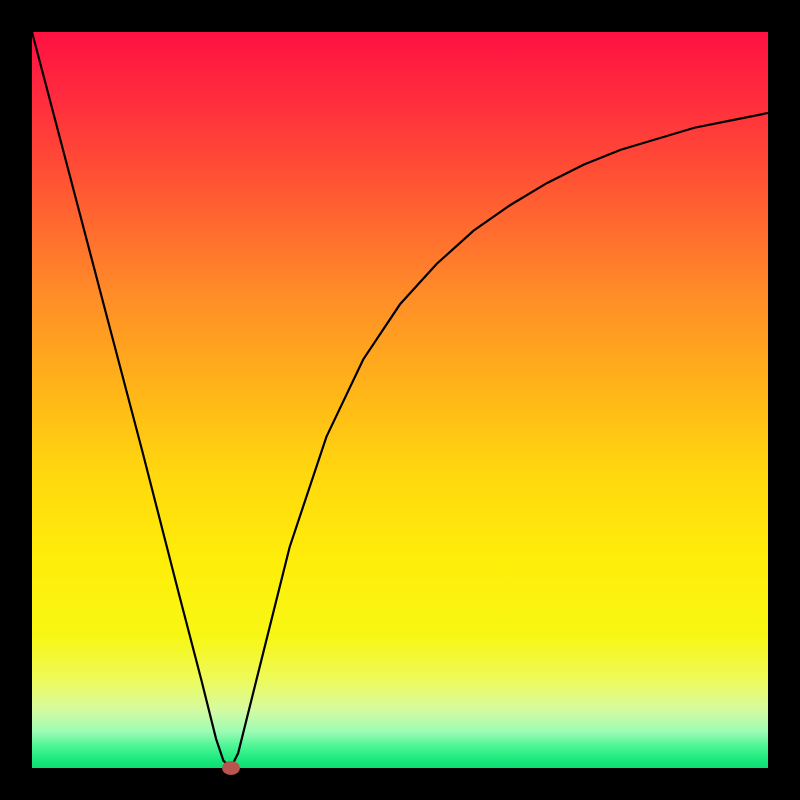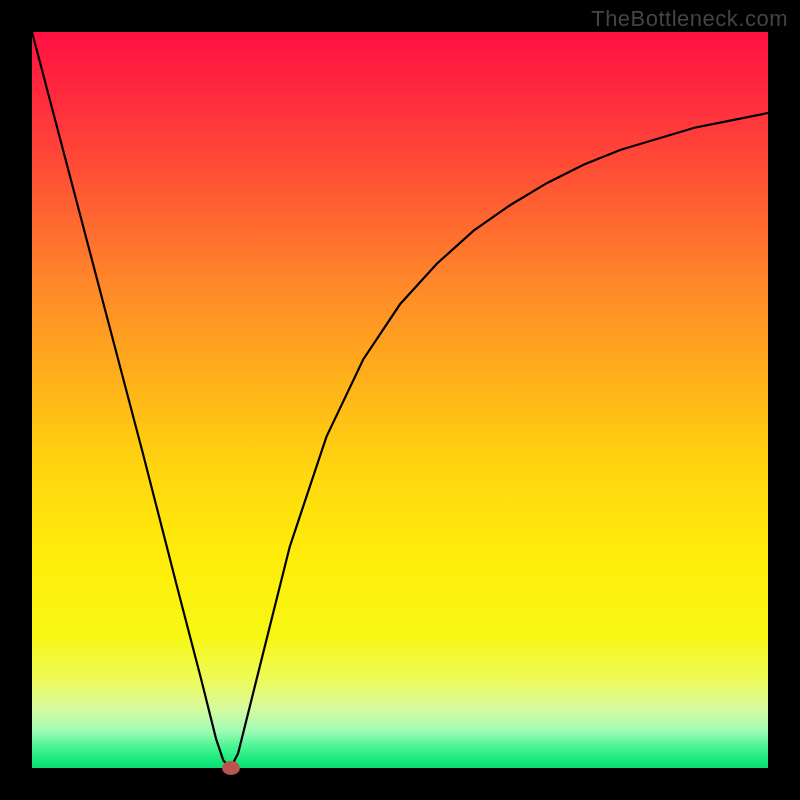--- a/index.html
+++ b/index.html
@@ -77,14 +77,13 @@
 
 <div class="frame">
   <div class="plot-area"></div>
 
   <svg class="curve" viewBox="0 0 736 736">
     <path id="curve-path" d="M0.0 0.0 L36.8 139.8 L73.6 279.7 L110.4 419.5 L147.2 563.0 L169.3 647.7 L184.0 706.6 L191.4 728.6 L198.7 736.0 L206.1 721.3 L220.8 662.4 L257.6 515.2 L294.4 404.8 L331.2 327.5 L368.0 272.3 L404.8 231.8 L441.6 198.7 L478.4 173.0 L515.2 150.9 L552.0 132.5 L588.8 117.8 L625.6 106.7 L662.4 95.7 L699.2 88.3 L736.0 81.0"></path>
   </svg>
 
   <div class="dot" id="marker-dot" style="left: 230.72px; top: 768px;"></div>
 
-  <div class="watermark">TheBottleneck.com</div>
 </div>
 
 </body></html>

